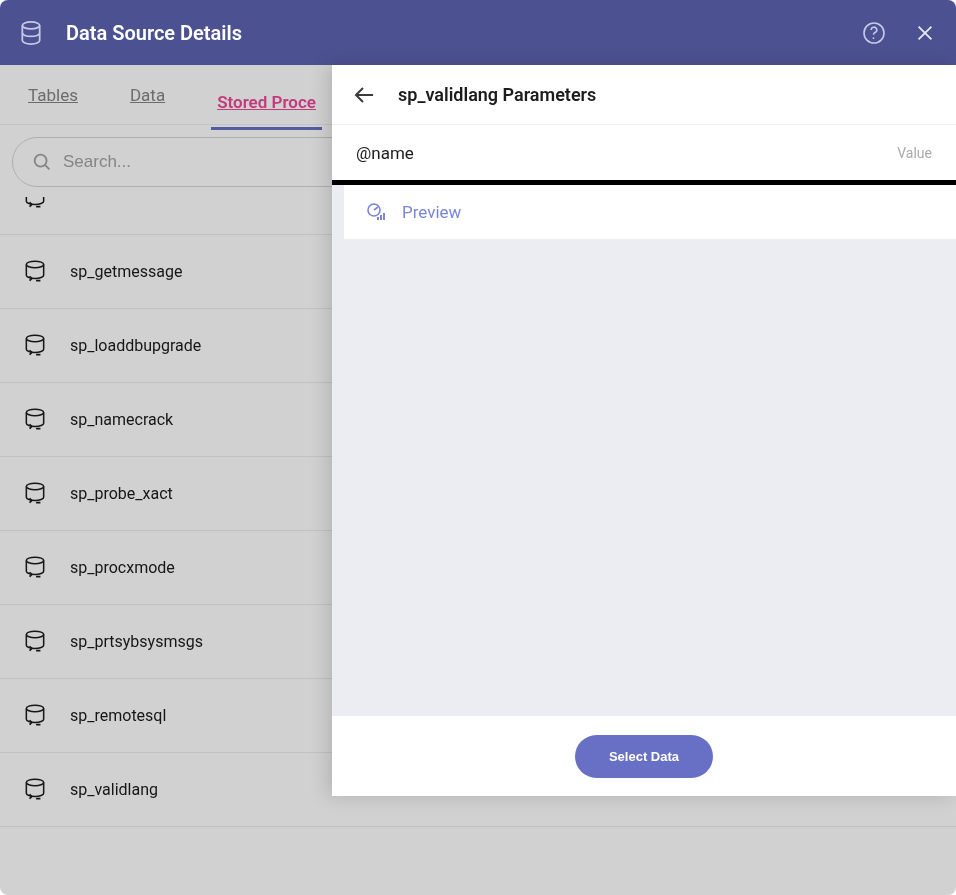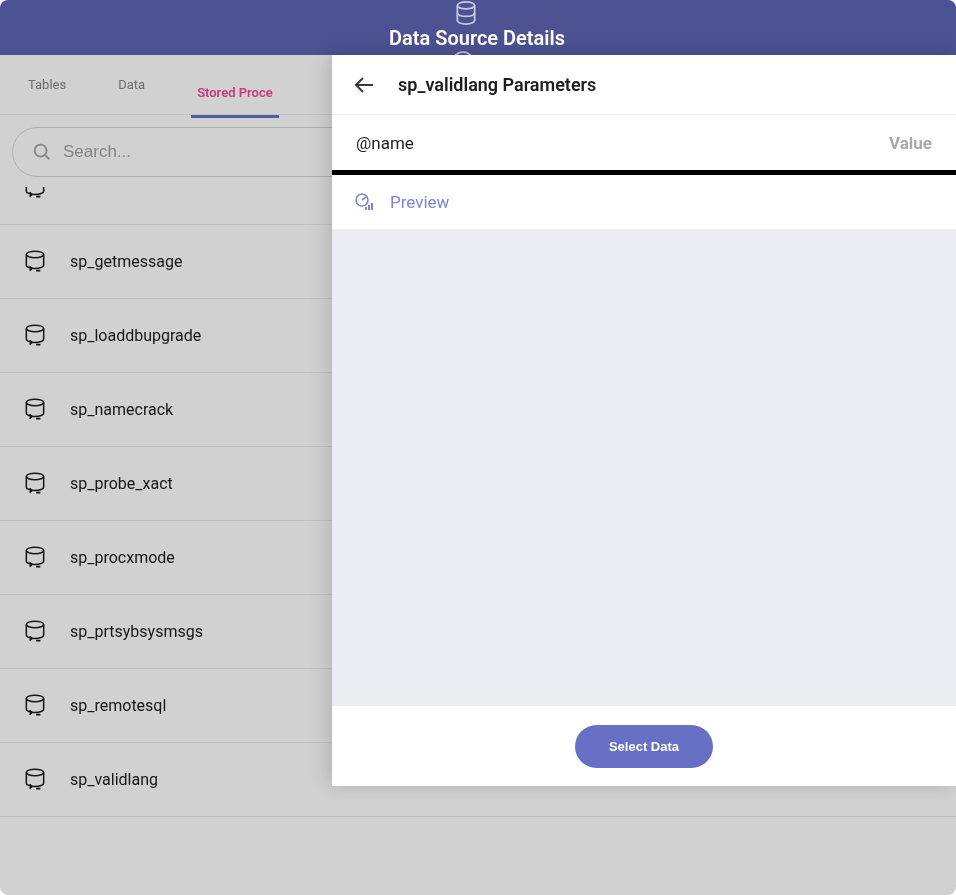--- a/index.html
+++ b/index.html
@@ -1,39 +1,38 @@
 <!DOCTYPE html>
 <html><head>
 <meta charset="utf-8">
 <style>
   * { box-sizing: border-box; margin: 0; padding: 0; }
   html, body { width: 956px; height: 895px; font-family: -apple-system, "Segoe UI", Roboto, Arial, sans-serif; overflow: hidden; background: #fff; }
   .root { position: relative; width: 956px; height: 895px; background: #fff; border-radius: 8px; overflow: hidden; }
 
   
   .header {
-    height: 55px;
+    height: 65px;
     background: #4c5291;
     display: flex;
     align-items: center;
     padding: 0 20px 0 18px;
     color: #fff;
-    flex-direction: column;
   }
   .header .db-icon { width: 26px; height: 26px; margin-right: 22px; flex-shrink: 0; }
   .header .title { font-size: 20px; font-weight: 600; flex: 1; }
   .header .help-icon { width: 24px; height: 24px; margin-right: 28px; cursor: pointer; }
   .header .close-icon { width: 22px; height: 22px; cursor: pointer; }
 
   .body { position: relative; height: 840px; display: flex; }
 
   
   .left { width: 956px; position: absolute; top: 0; left: 0; height: 840px; background: #fff; }
   .tabs { display: flex; height: 60px; align-items: center; padding: 0 22px; gap: 40px; border-bottom: 1px solid #eee; }
-  .tab { font-size: 13px; color: #868686; padding: 33px 6px; cursor: pointer; }
+  .tab { font-size: 17px; color: #868686; padding: 33px 6px; cursor: pointer; text-decoration: underline; }
   .tab.active { color: #ec4899; font-weight: 600; border-bottom: 3px solid #6770c5; padding-bottom: 15px; }
   .search-wrap { padding: 12px 12px 10px 12px; }
   .search {
     display: flex; align-items: center; gap: 10px;
     height: 50px; border: 1px solid #d6d6d6; border-radius: 25px;
     padding: 0 18px; color: #8a8a8a;
   }
   .search input {
     border: none; outline: none; font-size: 17px; width: 100%;
     color: #333; background: transparent;
@@ -63,25 +62,25 @@
     height: 60px; background: #fff; display: flex; align-items: center;
     padding: 0 20px; gap: 22px; border-bottom: 1px solid #eee;
   }
   .back-icon { width: 24px; height: 24px; cursor: pointer; }
   .panel-title { font-size: 18px; font-weight: 600; color: #1c1c1c; }
   .param-row {
     height: 60px; background: #fff; display: flex; align-items: center;
     padding: 0 24px; border-bottom: 5px solid #000000; justify-content: space-between;
   }
   .param-name { font-size: 17px; color: #1c1c1c; }
-  .param-value { font-size: 17px; color: #a9a9a9; font-weight: bold; }
+  .param-value { font-size: 14px; color: #a9a9a9; }
   .preview-row {
     height: 55px; background: #fff; display: flex; align-items: center;
     padding: 0 20px; gap: 14px; border-bottom: 1px solid #eee;
-    color: #7b86d6; font-size: 17px; cursor: pointer;
+    color: #7b86d6; font-size: 17px; cursor: pointer; margin-left: 12px;
   }
   .preview-icon { width: 24px; height: 24px; }
   .panel-spacer { flex: 1; }
   .panel-footer {
     height: 80px; background: #fff; display: flex; align-items: center; justify-content: center;
   }
   .select-btn {
     background: #6770c5; color: #fff; font-size: 13px; font-weight: 700;
     border: none; border-radius: 26px; padding: 14px 34px; cursor: pointer;
   }

